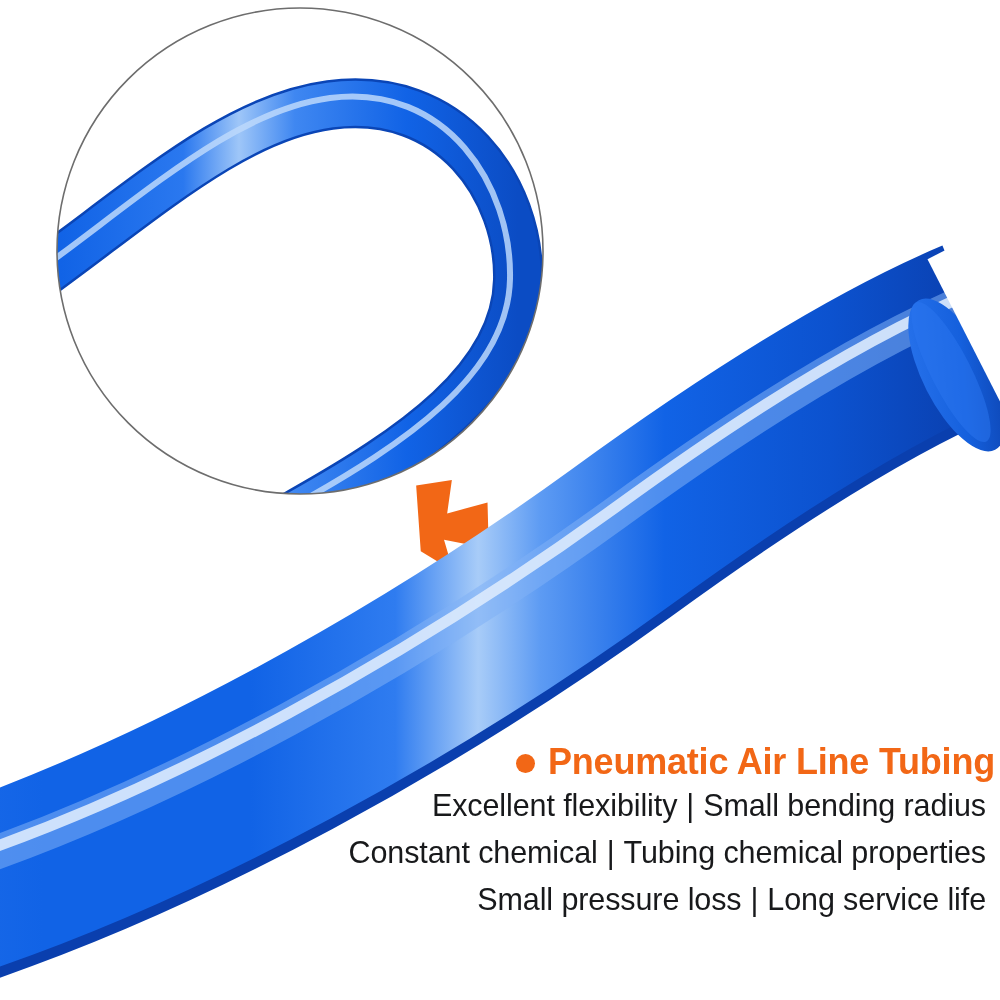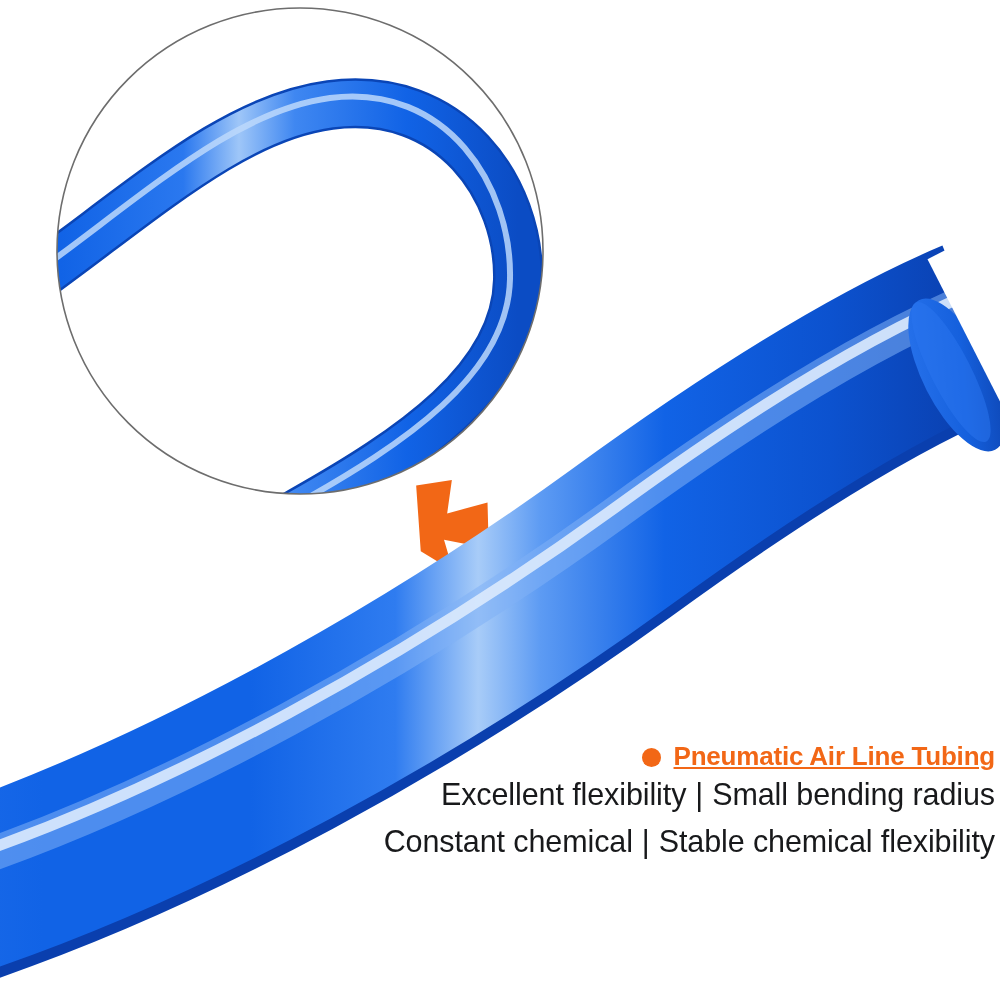--- a/index.html
+++ b/index.html
@@ -45,34 +45,33 @@
   #headline-bullet {
     width: 19px;
     height: 19px;
     border-radius: 50%;
     background: #f26716;
     flex: none;
     position: relative;
     top: 1px;
   }
   #headline-text {
-    font-size: 26px;
+    font-size: 36px;
     font-weight: bold;
     color: #f26716;
     letter-spacing: -0.2px;
     line-height: 1.12;
     white-space: nowrap;
-    text-decoration: underline;
   }
   .feature-line {
     font-size: 30.5px;
     color: #18191b;
     line-height: 1.53;
     white-space: nowrap;
-    padding-right: 5px;
+    padding-right: 14px;
     letter-spacing: -0.1px;
   }
   .feature-sep {
     padding: 0 9px;
     color: #18191b;
   }
 </style>
 </head>
 <body>
 
@@ -181,19 +180,22 @@
     <div id="headline-row">
       <span id="headline-bullet"></span>
       <span id="headline-text">Pneumatic Air Line Tubing</span>
     </div>
 
     <div class="feature-line">
       <span>Excellent flexibility</span><span class="feature-sep">|</span><span>Small bending radius</span>
     </div>
 
     <div class="feature-line">
-      <span>Constant chemical</span><span class="feature-sep">|</span><span>Stable chemical flexibility</span>
-    </div>
-
+      <span>Constant chemical</span><span class="feature-sep">|</span><span>Tubing chemical properties</span>
+    </div>
+
+    <div class="feature-line">
+      <span>Small pressure loss</span><span class="feature-sep">|</span><span>Long service life</span>
+    </div>
 
   </div>
 
 </div>
 
 </body></html>

